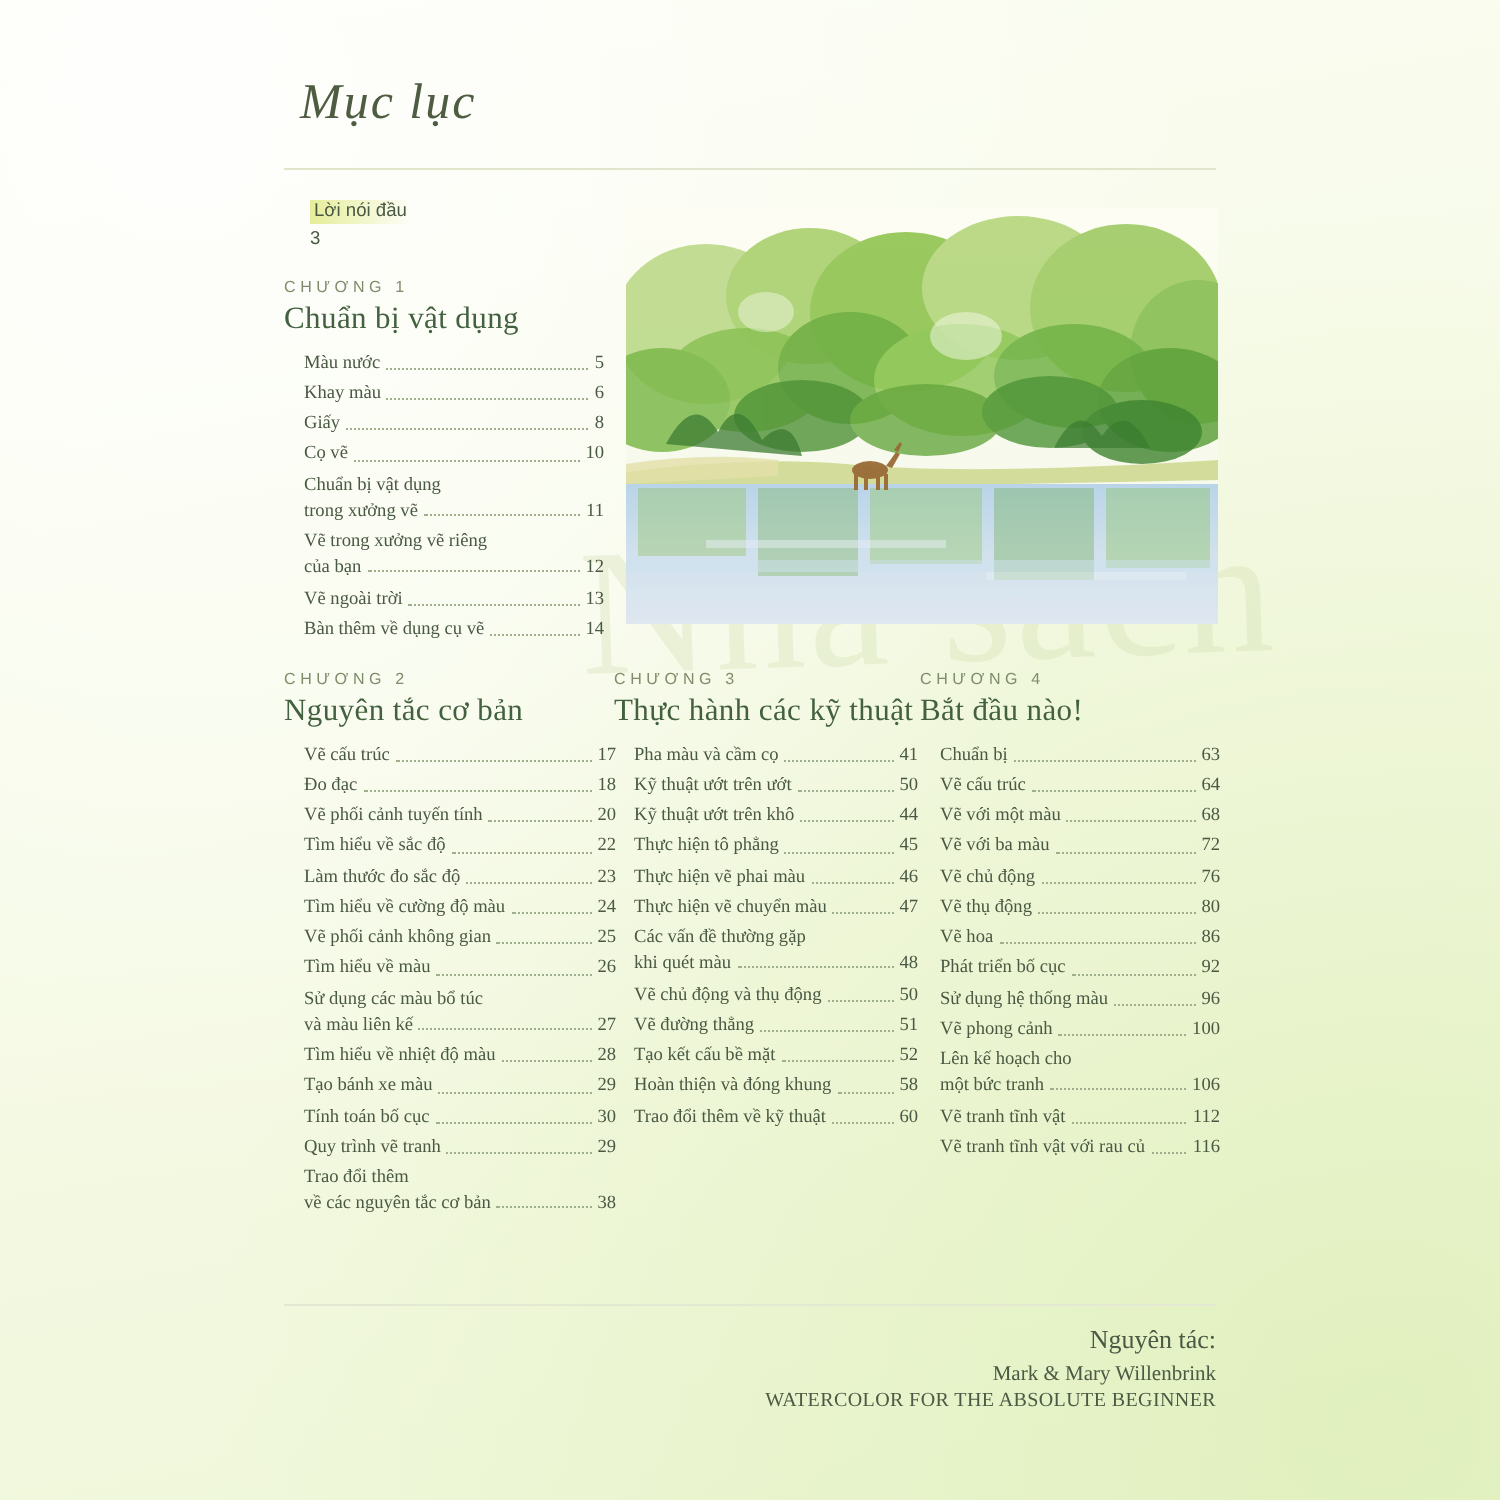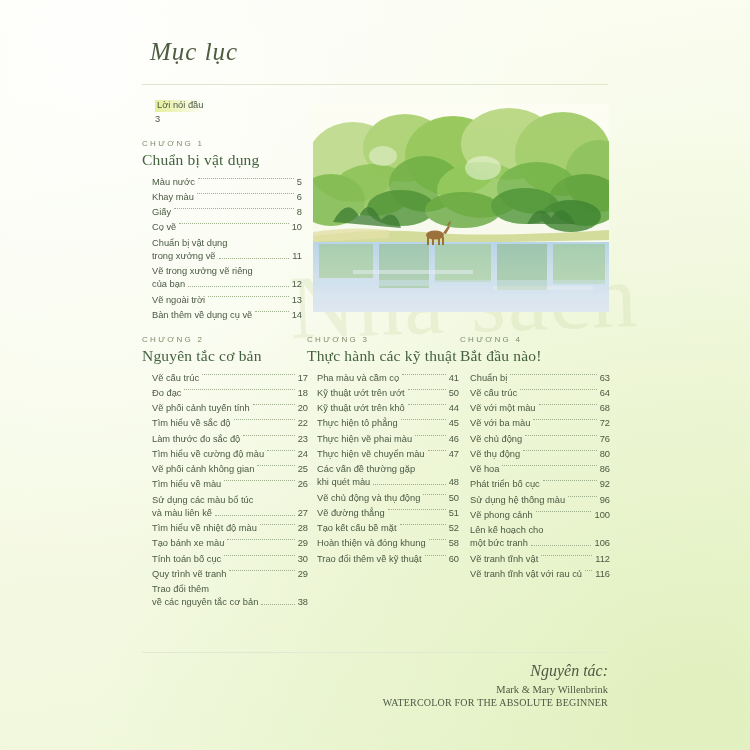--- a/index.html
+++ b/index.html
@@ -89,23 +89,24 @@
   }
   .chap-title {
     font-family: "Liberation Serif", serif;
     font-size: 15.5px;
     color: #43613f;
     margin-bottom: 9px;
     letter-spacing: 0.2px;
   }
   .entry {
     display: flex;
-    align-items: flex-start;
+    align-items: flex-end;
     margin-bottom: 5.5px;
     padding-left: 10px;
+    font-family: Liberation Serif, serif;
   }
   .entry .etext {
     white-space: nowrap;
     font-size: 9.3px;
     color: #4a5943;
   }
   .entry .dots {
     flex: 1;
     border-bottom: 1px dotted #9fae8d;
     margin: 0 3px 2.5px 3px;
@@ -167,22 +168,21 @@
   
   .credit {
     position: absolute;
     right: 142px;
     top: 662px;
     text-align: right;
     color: #4b5a44;
   }
   .credit .c1 {
     font-family: "Liberation Serif", serif;
-    font-style: italic;
-    font-size: 16px;
+    font-size: 13px;
     margin-bottom: 4px;
   }
   .credit .c2 {
     font-family: "Liberation Serif", serif;
     font-size: 10.5px;
     margin-bottom: 2px;
   }
   .credit .c3 {
     font-family: "Liberation Serif", serif;
     font-size: 10px;

